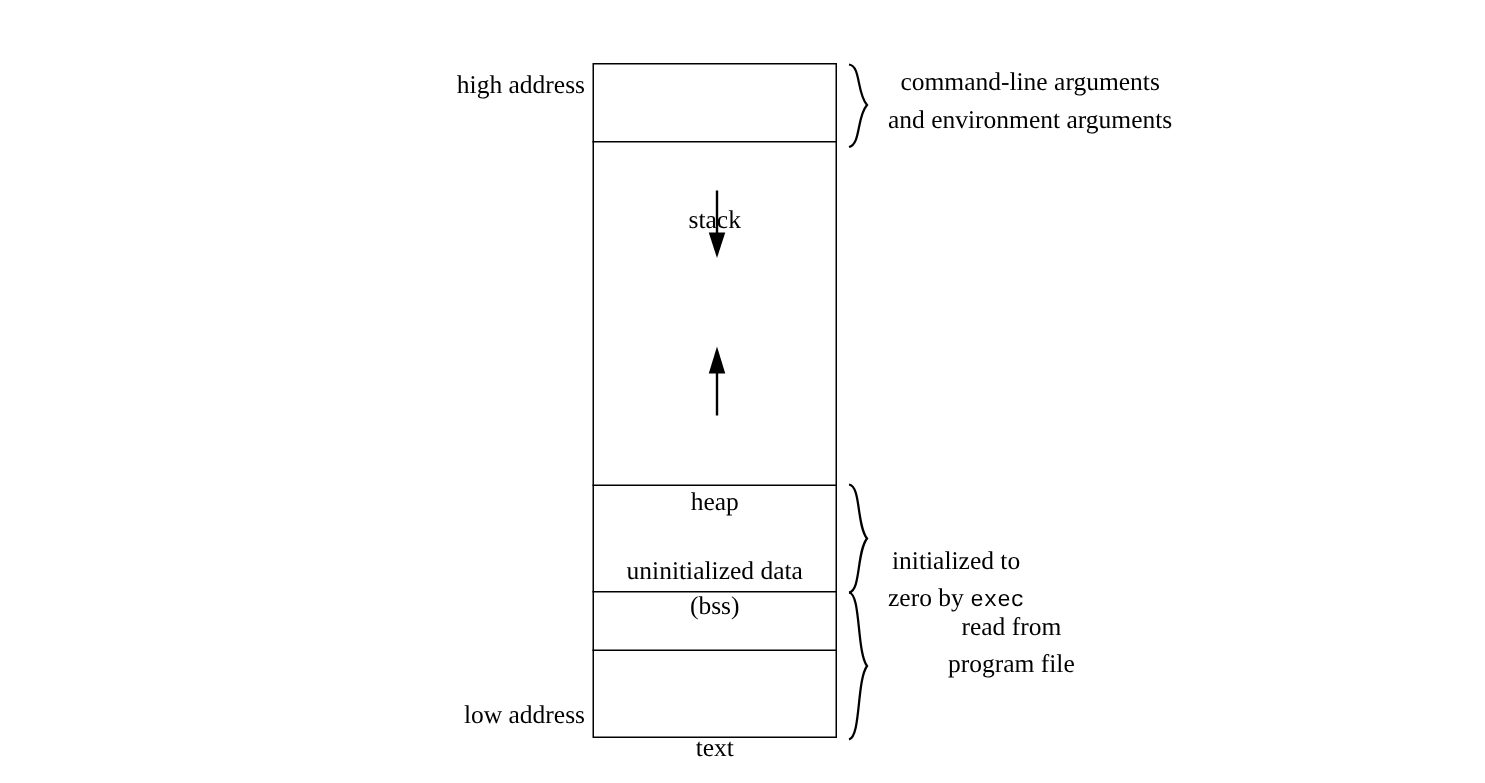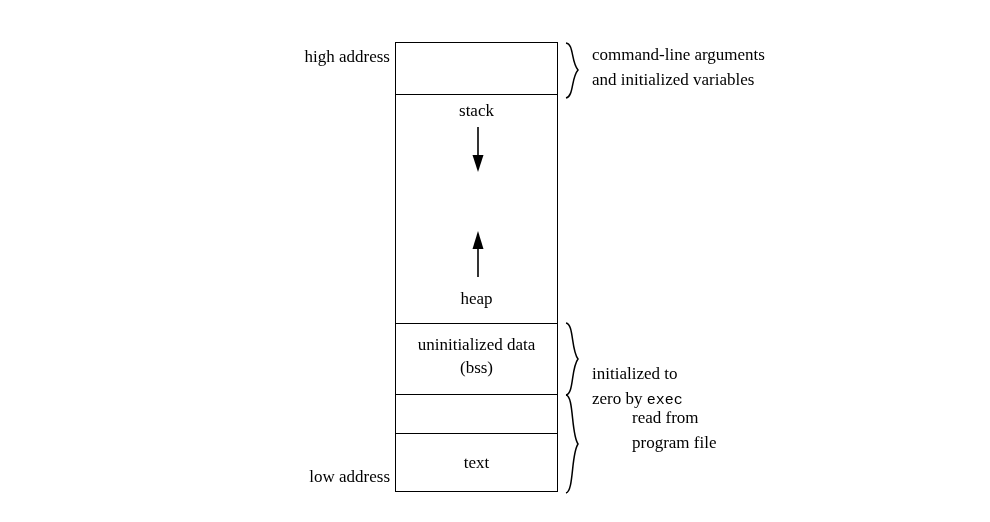--- a/index.html
+++ b/index.html
@@ -59,20 +59,21 @@
 
   
   .seg-label {
     position: absolute;
     left: 395px;
     width: 163px;
     text-align: center;
     font-size: 17px;
     line-height: 21px;
     color: #000;
+    margin-top: 36px;
   }
 
   
   .addr-label {
     position: absolute;
     text-align: right;
     font-size: 17px;
     line-height: 20px;
     white-space: nowrap;
     color: #000;
@@ -93,21 +94,21 @@
     position: absolute;
     font-size: 17px;
     line-height: 25px;
     white-space: nowrap;
     color: #000;
   }
   .annot .mono {
     font-family: "Liberation Mono", "DejaVu Sans Mono", monospace;
     font-size: 15px;
   }
-  .annot-line { display: block; }
+  .annot-line { display: block; text-align: center; }
 </style>
 </head>
 <body>
 
 <div id="diagram-root">
 
   <div class="addr-label" style="left:195px; top:47px; width:195px;">high address</div>
 
   <div class="addr-label" style="left:195px; top:467px; width:195px;">low address</div>
 
@@ -151,21 +152,21 @@
   <svg class="brace" style="left:562px; top:320px;" width="26" height="80">
     <path d="M 4 3 C 12 4, 9 30, 16 39 C 9 48, 12 74, 4 75" fill="none" stroke="#000" stroke-width="1.5"></path>
   </svg>
 
   <svg class="brace" style="left:562px; top:392px;" width="26" height="106">
     <path d="M 4 3 C 12 4, 9 42, 16 52 C 9 62, 12 99, 4 101" fill="none" stroke="#000" stroke-width="1.5"></path>
   </svg>
 
   <div class="annot" style="left:592px; top:42px;">
     <span class="annot-line">command-line arguments</span>
-    <span class="annot-line">and initialized variables</span>
+    <span class="annot-line">and environment arguments</span>
   </div>
 
   <div class="annot" style="left:592px; top:332px;margin-top:29px;">
     <span class="annot-line">initialized to</span>
     <span class="annot-line"><span>zero by </span><span class="mono">exec</span></span>
   </div>
 
   <div class="annot" style="left:592px; top:405px;margin-left:40px;">
     <span class="annot-line">read from</span>
     <span class="annot-line">program file</span>

